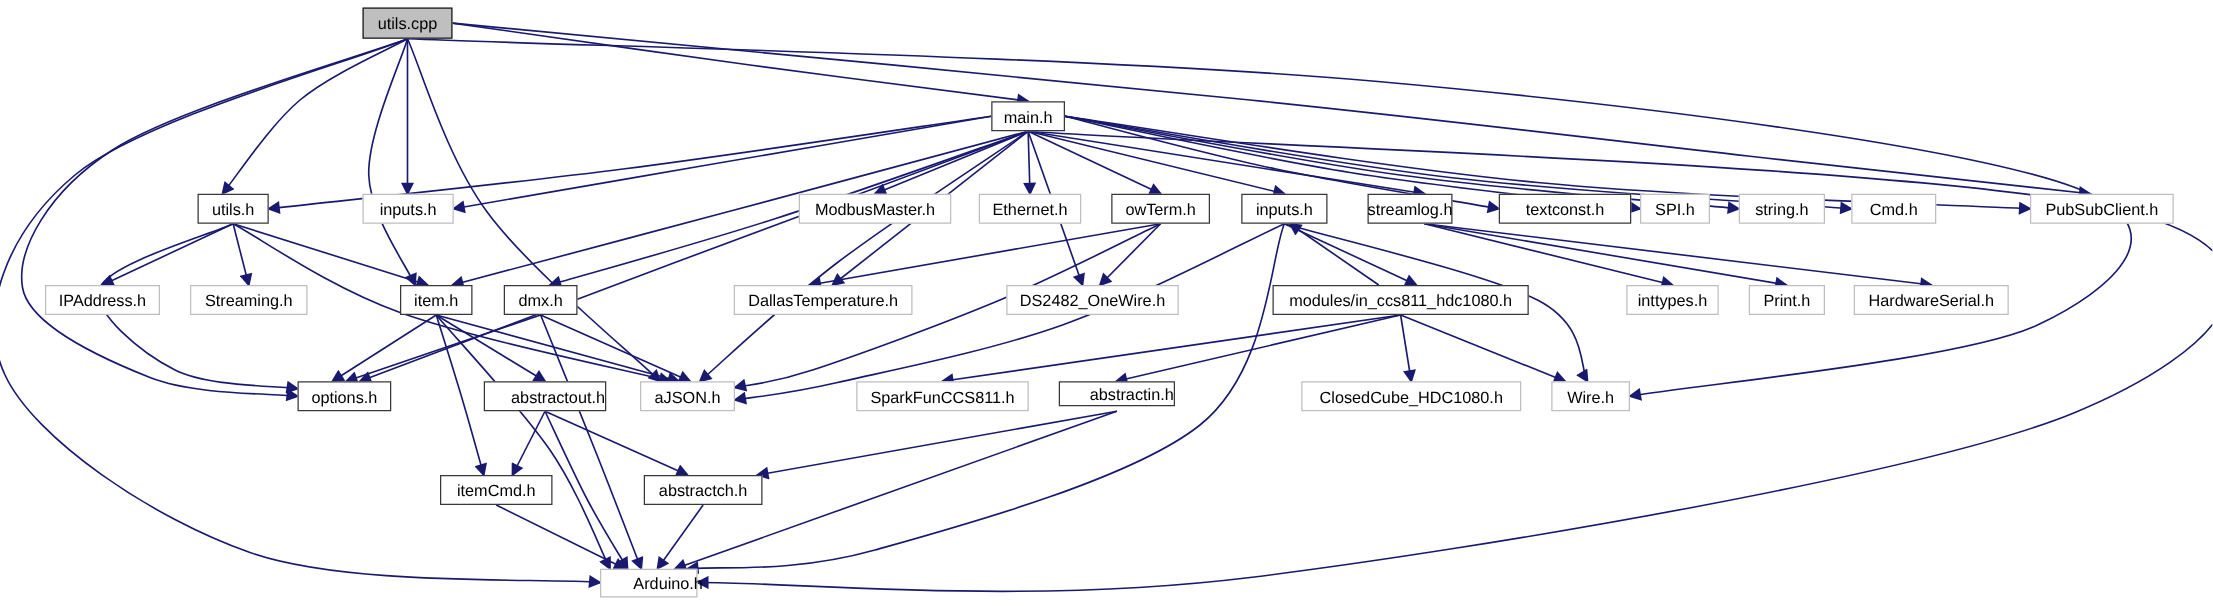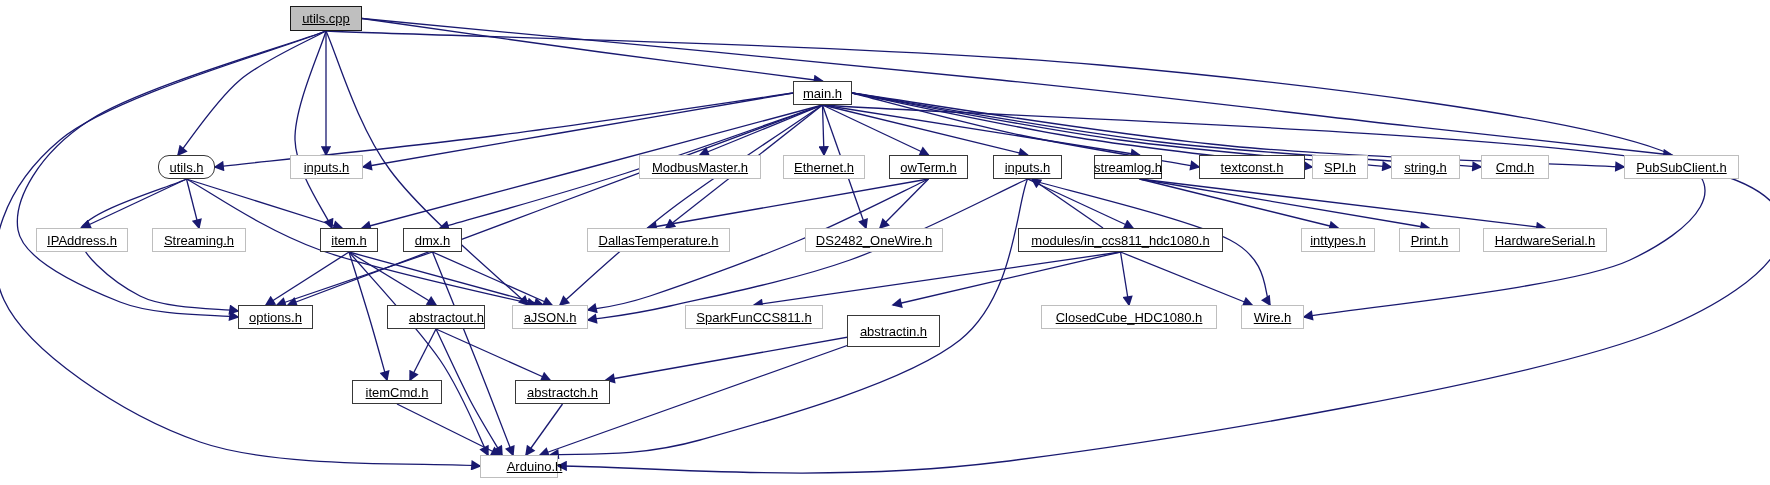--- a/index.html
+++ b/index.html
@@ -1,21 +1,21 @@
 <!DOCTYPE html>
 <html><head>
 <meta charset="utf-8">
 <style>
   html,body{margin:0;padding:0;background:#ffffff;}
   .graph{position:relative;width:1770px;height:485px;background:#ffffff;overflow:hidden;
          font-family:"Liberation Sans", sans-serif;}
   .graph svg{position:absolute;left:0;top:0;z-index:1;}
   .node{position:absolute;z-index:2;box-sizing:border-box;background:#ffffff;
         display:flex;align-items:center;justify-content:center;
-        font-size:13px;color:#000;white-space:nowrap;text-decoration:underline;}
+        font-size:13px;color:#000;white-space:nowrap;}
   .node.external{border:1px solid #bebebe;}
   .node.internal{border:1px solid #383838;}
   .node.current{background:#bfbfbf;border:1px solid #1a1a1a;}
 </style>
 </head>
 <body>
 
 <div class="graph">
   <svg id="edge-layer" width="1770" height="485">
     <defs>
@@ -89,21 +89,21 @@
         <path d="M562.5,404 L526,455" fill="none" stroke="#191970" stroke-width="1.3" marker-end="url(#arr)"></path>
       </g>
   </svg>
   <div id="node-layer">
       <div class="node current" style="left: 290px; top: 6px; width: 72px; height: 25px;">
         <span>utils.cpp</span>
       </div>
       <div class="node internal" style="left: 793px; top: 81px; width: 59px; height: 24px;">
         <span>main.h</span>
       </div>
-      <div class="node internal" style="left: 158px; top: 155px; width: 57px; height: 24px; border-radius: 11px;">
+      <div class="node internal" style="left: 158px; top: 155px; width: 57px; height: 24px;">
         <span>utils.h</span>
       </div>
       <div class="node external" style="left: 290px; top: 155px; width: 73px; height: 24px;">
         <span>inputs.h</span>
       </div>
       <div class="node external" style="left: 639px; top: 155px; width: 122px; height: 24px;">
         <span>ModbusMaster.h</span>
       </div>
       <div class="node external" style="left: 783px; top: 155px; width: 82px; height: 24px;">
         <span>Ethernet.h</span>
@@ -167,21 +167,21 @@
       </div>
       <div class="node internal" style="left: 387px; top: 305px; width: 98px; height: 24px; justify-content: flex-end;">
         <span>abstractout.h</span>
       </div>
       <div class="node external" style="left: 512px; top: 305px; width: 76px; height: 24px;">
         <span>aJSON.h</span>
       </div>
       <div class="node external" style="left: 685px; top: 305px; width: 138px; height: 24px;">
         <span>SparkFunCCS811.h</span>
       </div>
-      <div class="node internal" style="left: 847px; top: 315px; width: 93px; height: 32px;">
+      <div class="node internal" style="left: 847px; top: 305px; width: 93px; height: 20px; justify-content: flex-end;">
         <span>abstractin.h</span>
       </div>
       <div class="node external" style="left: 1041px; top: 305px; width: 176px; height: 24px;">
         <span>ClosedCube_HDC1080.h</span>
       </div>
       <div class="node external" style="left: 1241px; top: 305px; width: 63px; height: 24px;">
         <span>Wire.h</span>
       </div>
       <div class="node internal" style="left: 352px; top: 380px; width: 90px; height: 24px;">
         <span>itemCmd.h</span>

